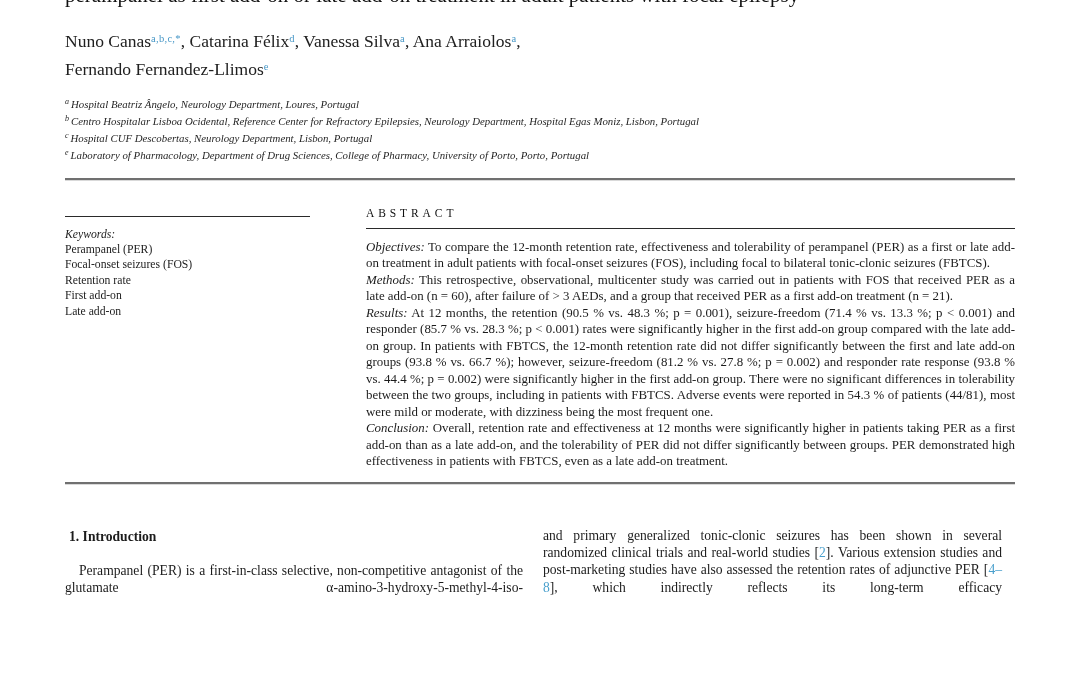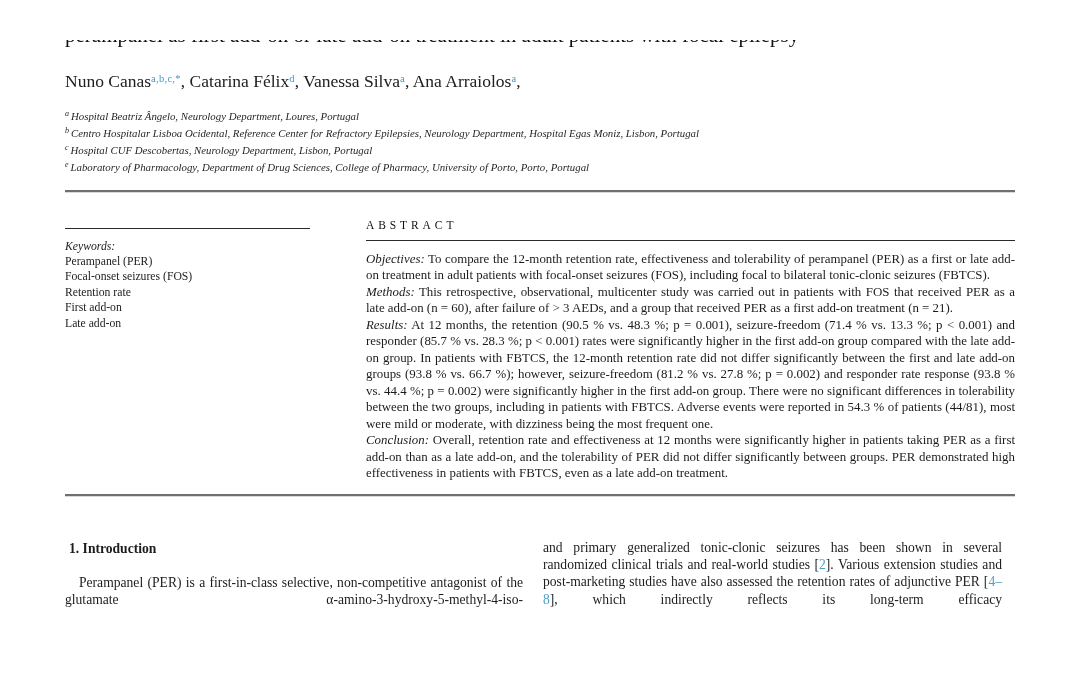--- a/index.html
+++ b/index.html
@@ -2,21 +2,21 @@
 <html><head>
 <meta charset="utf-8">
 <style>
   html, body { margin:0; padding:0; background:#ffffff; }
   body {
     width:1080px; height:675px; overflow:hidden;
     font-family:"Liberation Serif", serif;
     color:#1c1c1c;
     -webkit-font-smoothing:antialiased;
   }
-  .page { position:relative; width:1080px; height:554px; box-sizing:border-box; padding:16px 65px;margin-top:24px; }
+  .page { position:relative; width:1080px; height:554px; box-sizing:border-box; padding:0 65px; }
 
   
   .clipped-title { height:10px; overflow:hidden; }
   .clipped-title .inner { display:block; font-size:21px; line-height:27px; margin-top:-18px; color:#111; }
 
   
   .authors { margin-top:16px; font-size:17.5px; line-height:25px; color:#202020; }
   .author-sup { font-size:10.5px; vertical-align:5px; color:#4596c6; letter-spacing:0.3px; }
 
   
@@ -51,20 +51,23 @@
 
 <div class="page">
 
   <div class="clipped-title">
     <span class="inner">perampanel as first add-on or late add-on treatment in adult patients with focal epilepsy</span>
   </div>
 
   <div class="authors">
     <div>
       <span>Nuno Canas</span><span class="author-sup">a,b,c,*</span><span>, </span><span>Catarina Félix</span><span class="author-sup">d</span><span>, </span><span>Vanessa Silva</span><span class="author-sup">a</span><span>, </span><span>Ana Arraiolos</span><span class="author-sup">a</span><span>,</span>
+    </div>
+    <div>
+      <span>Fernando Fernandez-Llimos</span><span class="author-sup">e</span>
     </div>
   </div>
 
   <div class="affiliations">
     <div><span class="affil-sup">a</span><span>Hospital Beatriz Ângelo, Neurology Department, Loures, Portugal</span></div>
     <div><span class="affil-sup">b</span><span>Centro Hospitalar Lisboa Ocidental, Reference Center for Refractory Epilepsies, Neurology Department, Hospital Egas Moniz, Lisbon, Portugal</span></div>
     <div><span class="affil-sup">c</span><span>Hospital CUF Descobertas, Neurology Department, Lisbon, Portugal</span></div>
     <div><span class="affil-sup">e</span><span>Laboratory of Pharmacology, Department of Drug Sciences, College of Pharmacy, University of Porto, Porto, Portugal</span></div>
   </div>
 

